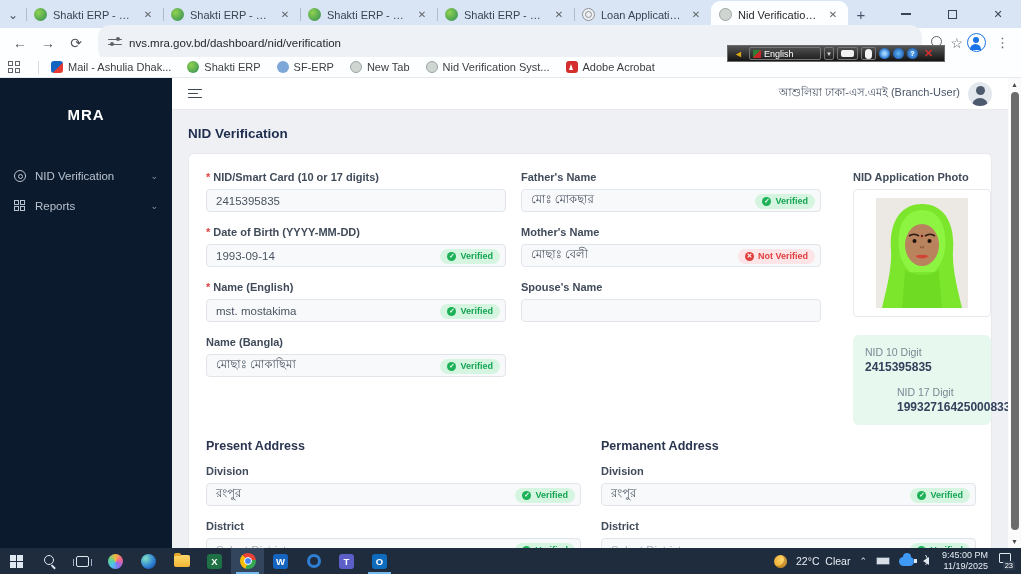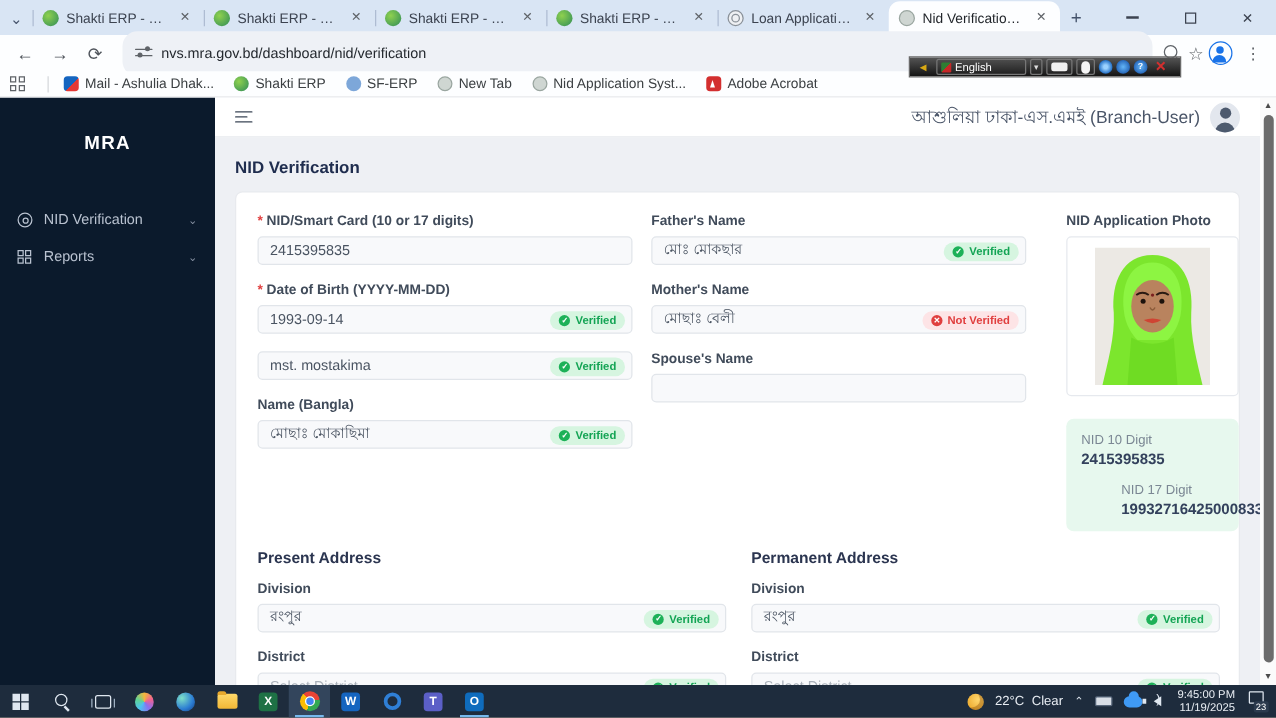--- a/index.html
+++ b/index.html
@@ -87,21 +87,21 @@
   .nicon-target::after { content:""; position:absolute; inset:2.5px; border:1.2px solid #b9c2d0; border-radius:50%; }
   .nicon-grid { display:grid; grid-template-columns:4.5px 4.5px; grid-template-rows:4.5px 4.5px; gap:1.5px; }
   .nicon-grid i { border:1.1px solid #b9c2d0; }
 
   .main { position:absolute; left:172px; top:0; right:13px; bottom:0; }
   .mainhdr { height:32px; background:#fff; border-bottom:1px solid #e8eaee; display:flex; align-items:center; padding:0 16px; }
   .hamb { width:14px; height:10px; position:relative; cursor:pointer; }
   .hamb i { position:absolute; left:0; height:1.6px; background:#3b4656; border-radius:1px; }
   .hamb i:nth-child(1){ top:0; width:14px; } .hamb i:nth-child(2){ top:4px; width:10px; } .hamb i:nth-child(3){ top:8px; width:14px; }
   .hdr-user { margin-left:auto; display:flex; align-items:center; gap:8px; }
-  .usertext { font-size:14px; color:#4a5568; }
+  .usertext { font-size:11px; color:#4a5568; }
   .avatar { width:24px; height:24px; border-radius:50%; background:#e3e7ee; position:relative; overflow:hidden; cursor:pointer; }
   .avatar::before { content:""; position:absolute; width:9px; height:9px; border-radius:50%; background:#4d5a6e; left:7.5px; top:4px; }
   .avatar::after { content:""; position:absolute; width:16px; height:9px; border-radius:8px 8px 0 0; background:#4d5a6e; left:4px; bottom:-1px; }
 
   .pagetitle { font-size:13.5px; font-weight:bold; color:#1f2d4e; margin:16px 0 0 16px; }
   .card { margin:12px 16px 0 16px; background:#fff; border:1px solid #e8eaee; border-radius:6px; padding:17px; height:600px; }
 
   .form-grid { display:grid; grid-template-columns:300px 300px 138px; column-gap:15px; }
   .form-grid .photocol { margin-left:17px; width:138px; }
   .field { margin-bottom:14px; }
@@ -269,21 +269,21 @@
     <span class="bm">
         <span class="bmic bmic-sferp"></span>
         <span>SF-ERP</span>
       </span>
     <span class="bm">
         <span class="bmic bmic-gray"></span>
         <span>New Tab</span>
       </span>
     <span class="bm">
         <span class="bmic bmic-gray"></span>
-        <span>Nid Application Syst...</span>
+        <span>Nid Verification Syst...</span>
       </span>
     <span class="bm">
         <span class="bmic bmic-adobe"></span>
         <span>Adobe Acrobat</span>
       </span>
   </div>
 
   <div class="overlaybar">
     <span class="ov-btn ov-back">◄</span>
     <span class="ov-btn ov-lang">
@@ -355,20 +355,21 @@
               <div class="flabel"><span class="req">*</span><span>Date of Birth (YYYY-MM-DD)</span></div>
               <div class="finput">
                 <span class="fvalue">1993-09-14</span>
                 <span class="badge green">
                     <span class="bdot">✓</span>
                     <span>Verified</span>
                   </span>
               </div>
             </div>
             <div class="field">
+              <div class="flabel"><span class="req">*</span><span>Name (English)</span></div>
               <div class="finput">
                 <span class="fvalue">mst. mostakima</span>
                 <span class="badge green">
                     <span class="bdot">✓</span>
                     <span>Verified</span>
                   </span>
               </div>
             </div>
             <div class="field">
               <div class="flabel"><span>Name (Bangla)</span></div>

